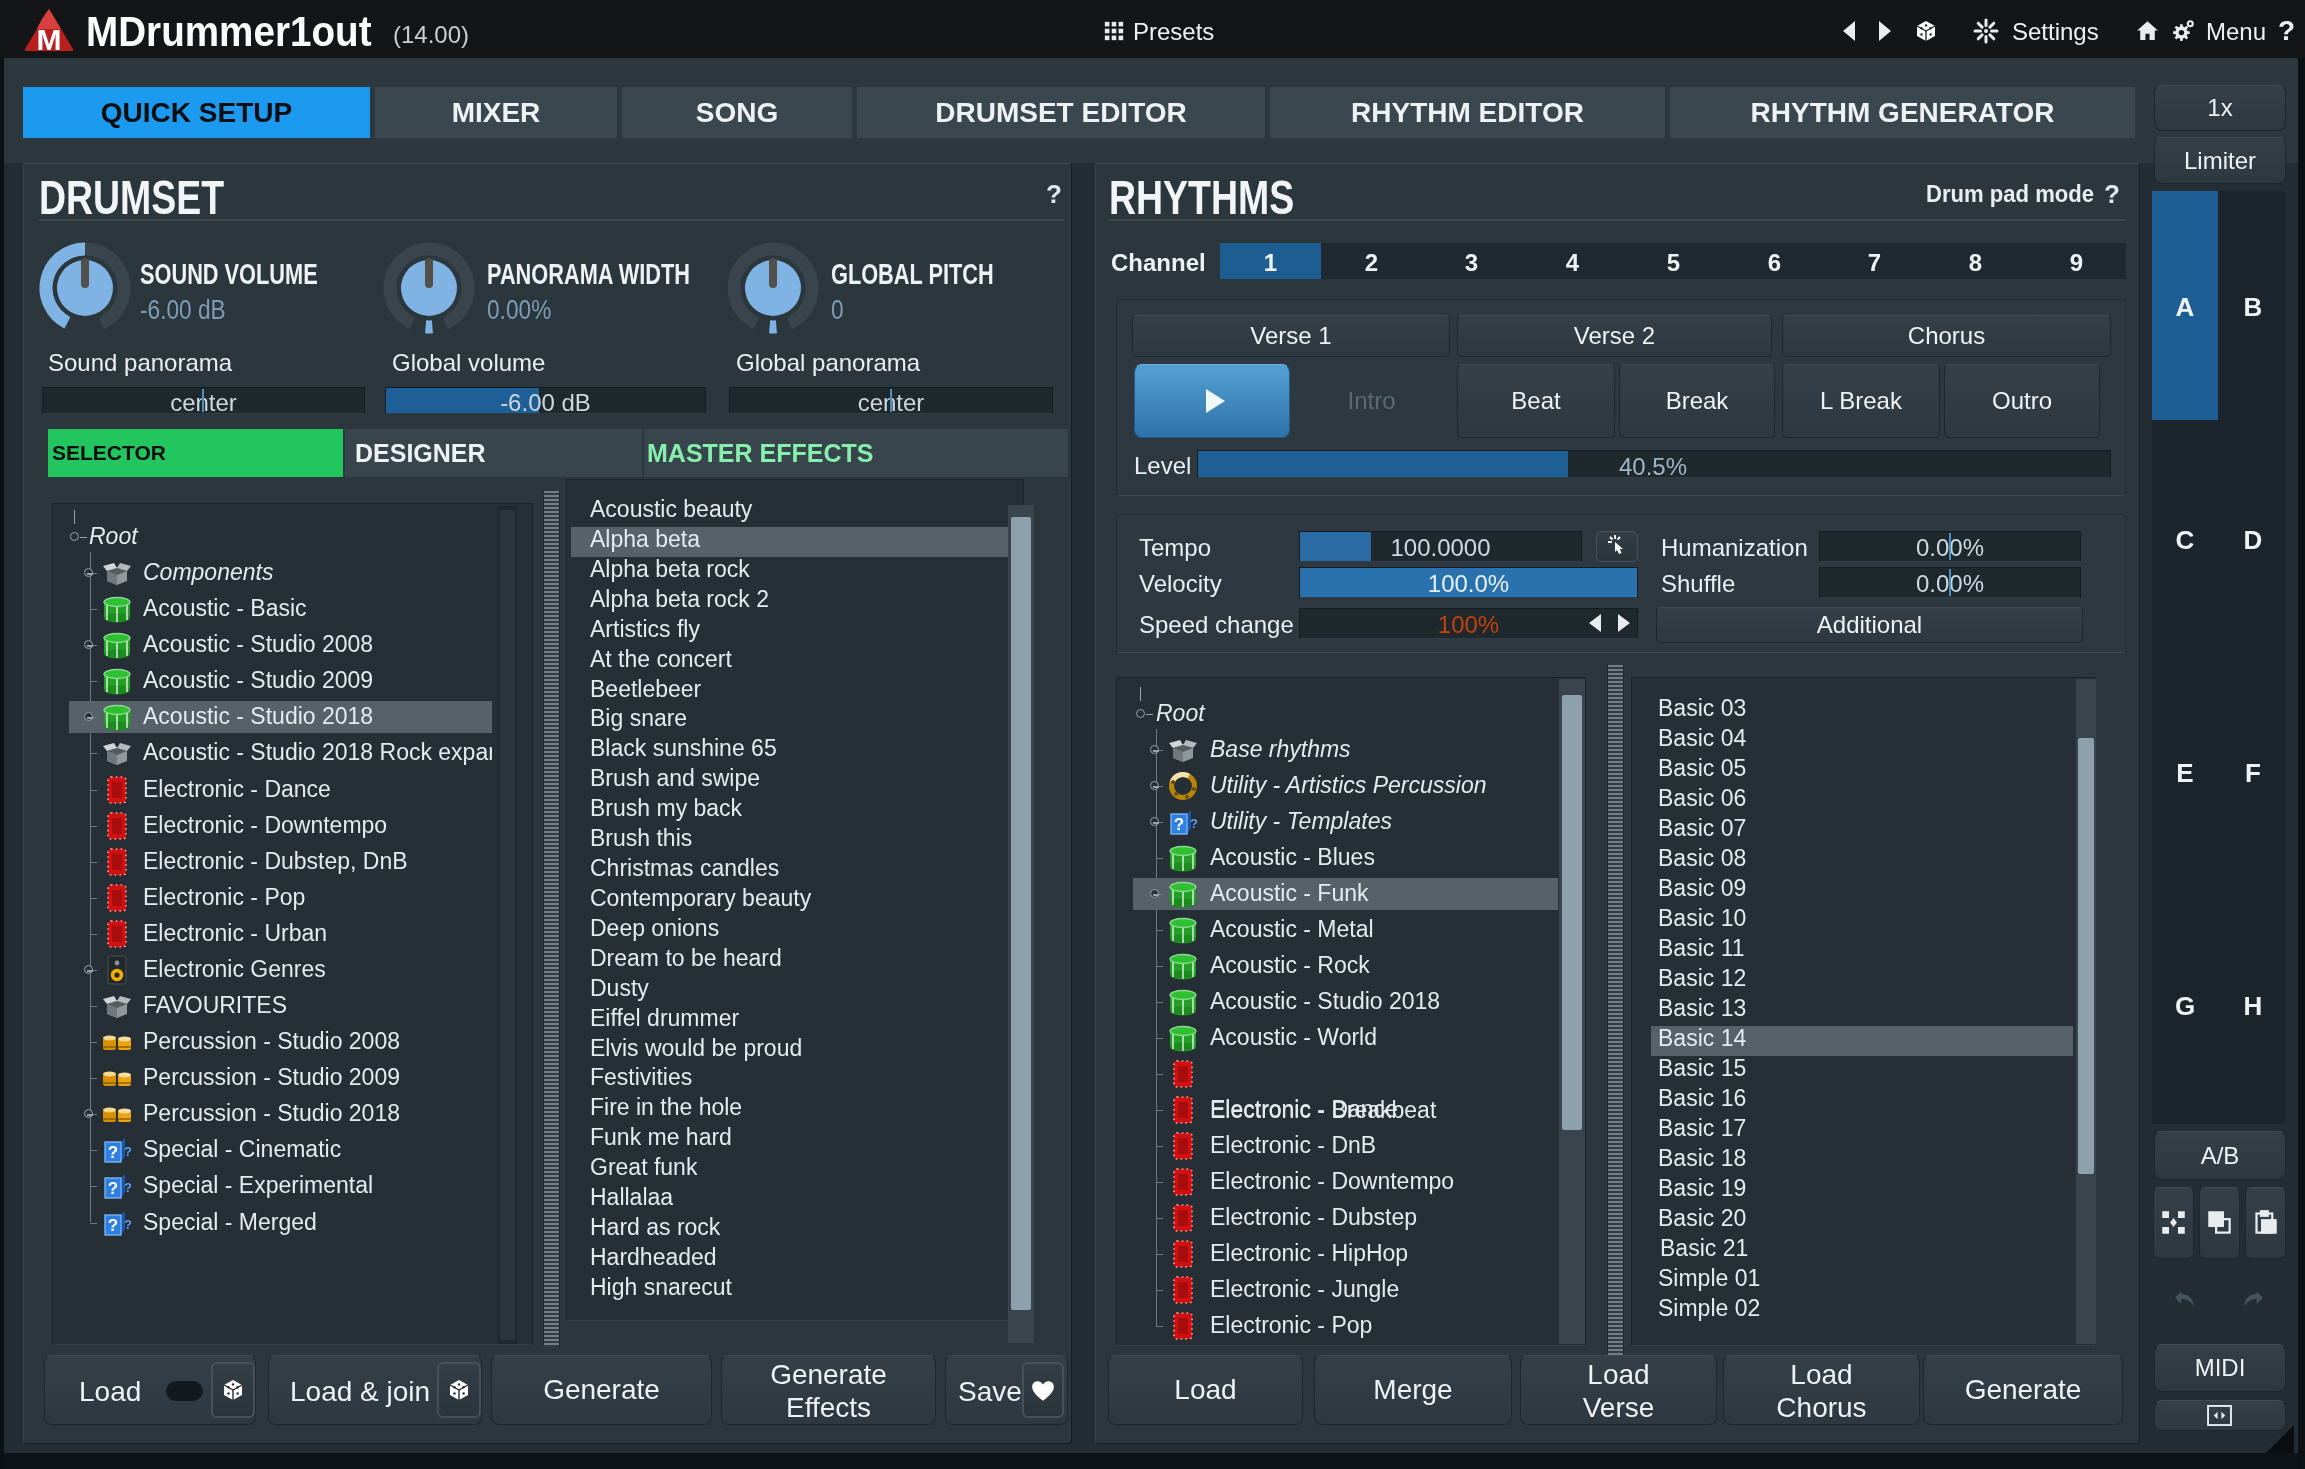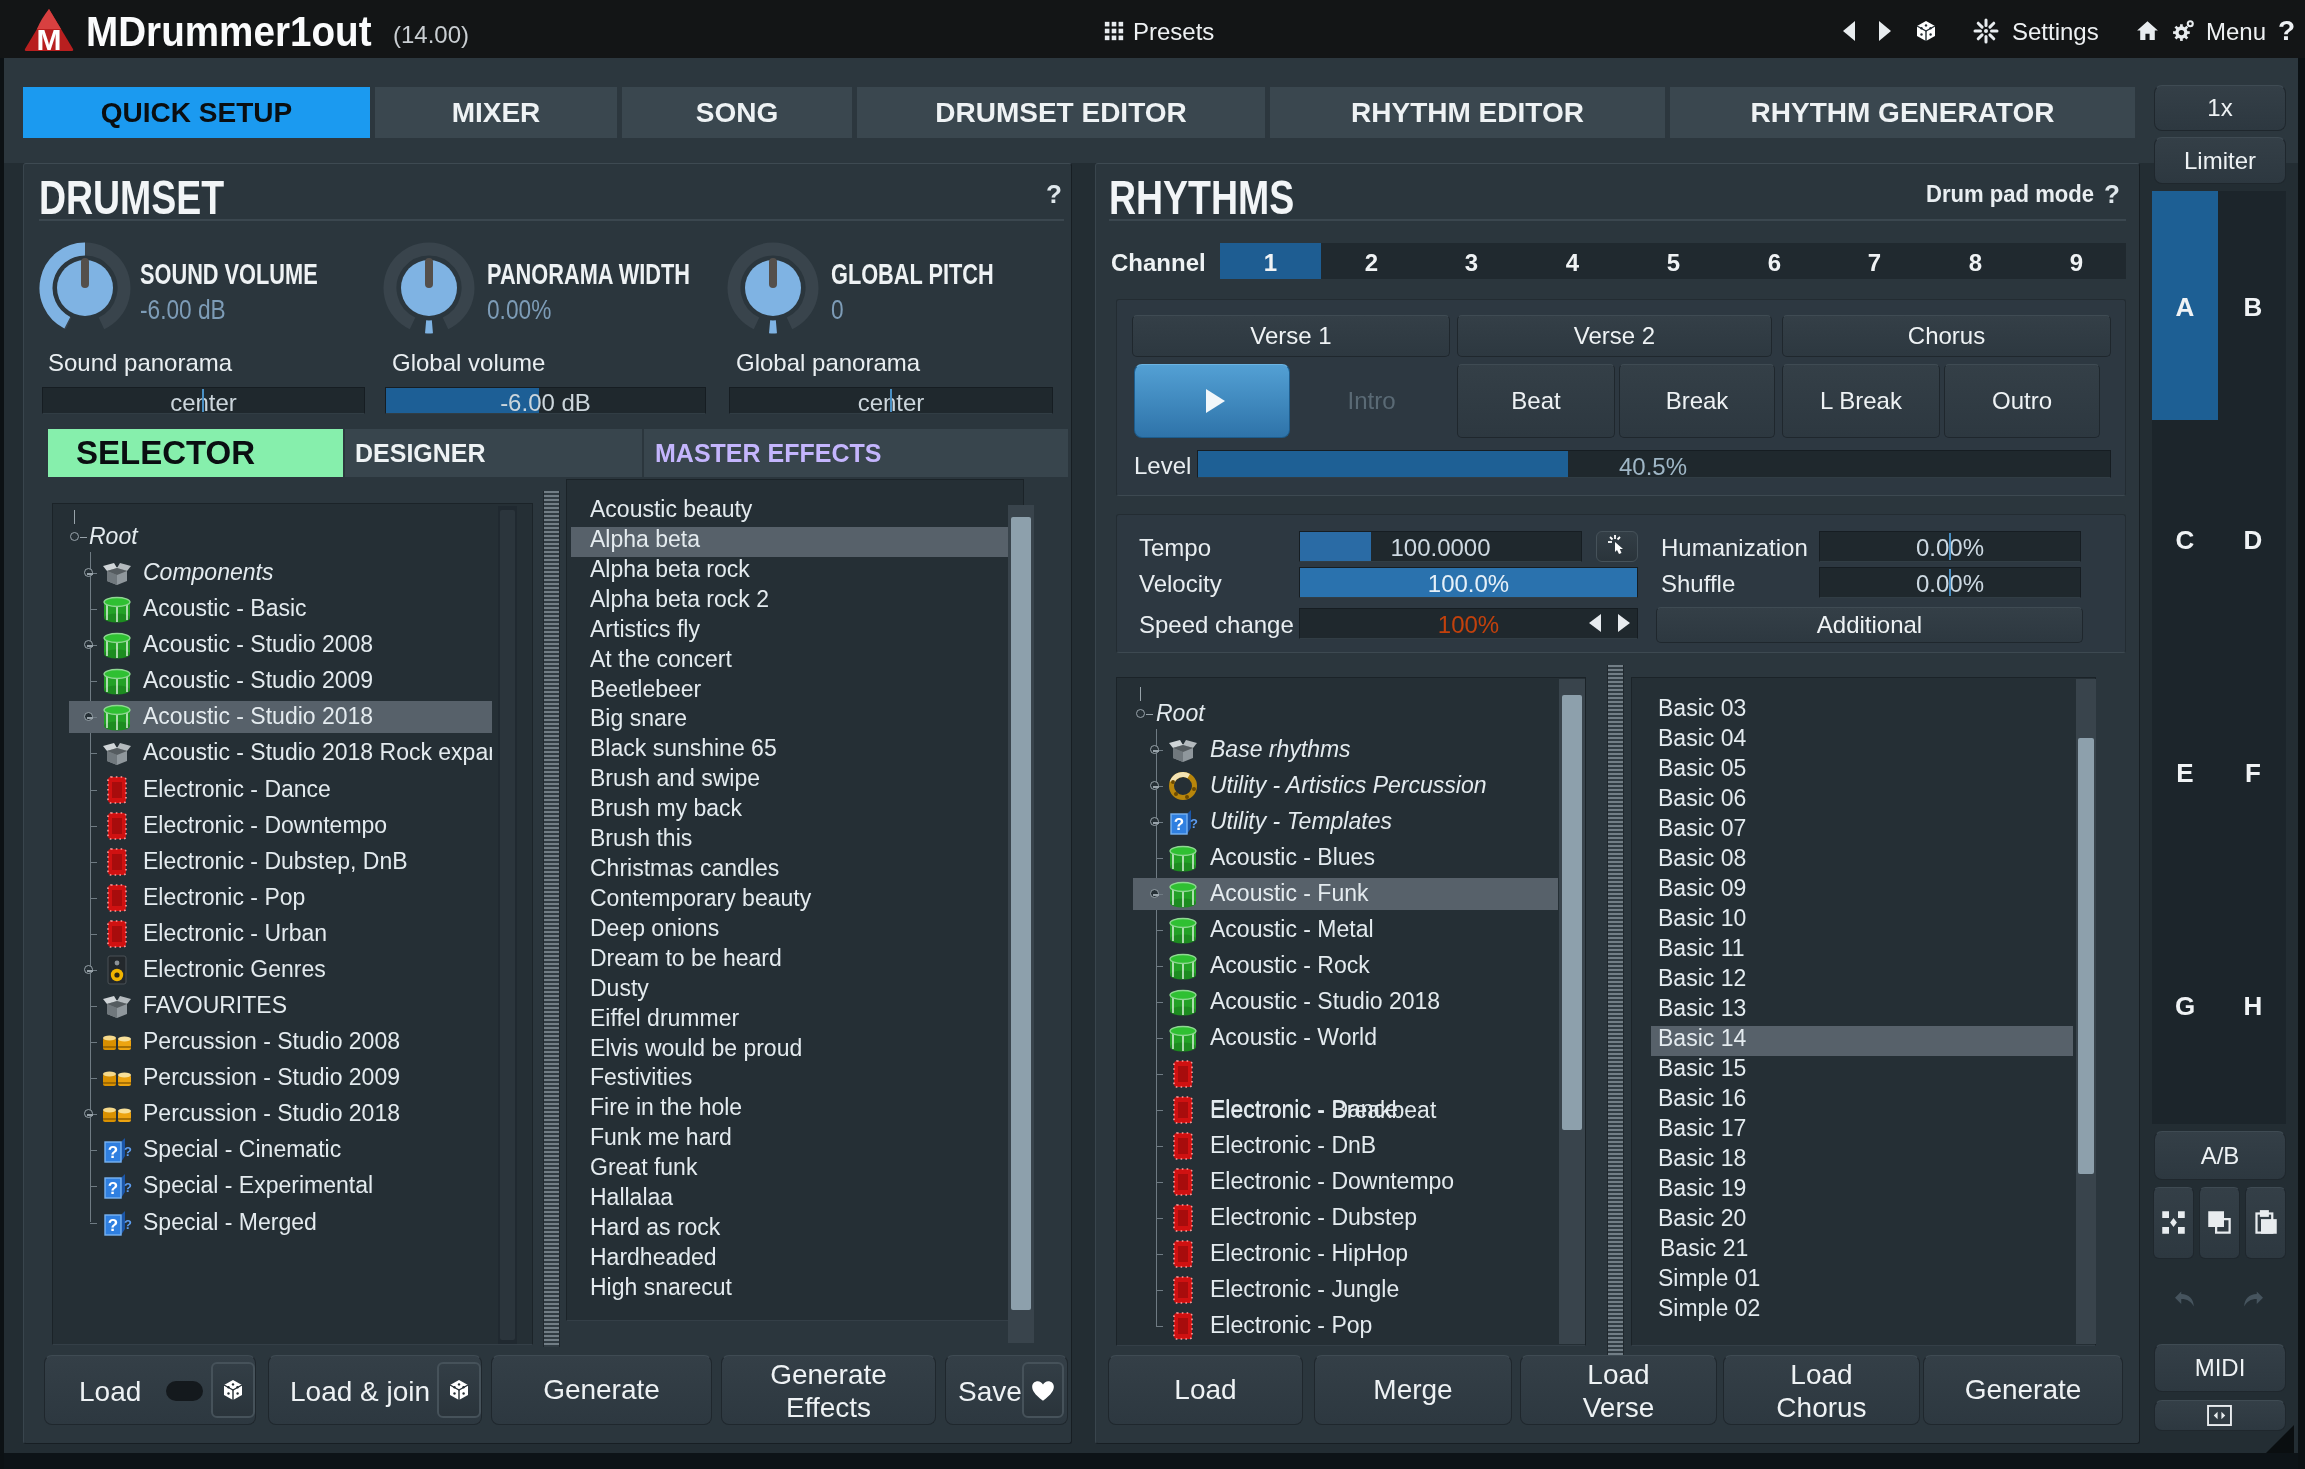--- a/index.html
+++ b/index.html
@@ -140,23 +140,23 @@
 <div class="lbl" style="left:736px;top:349px">Global panorama</div>
 <div class="well" style="left:42px;top:387px;width:323px;height:27px"></div>
 <div class="bartxt" style="left:42px;top:389px;width:323px">center</div>
 <div class="abs" style="left:202px;top:389px;width:2px;height:23px;background:#4a90c4"></div>
 <div class="well" style="left:385px;top:387px;width:321px;height:27px"></div>
 <div class="abs" style="left:386px;top:388px;width:153px;height:25px;background:#1d5f96"></div>
 <div class="bartxt" style="left:385px;top:389px;width:321px">-6.00 dB</div>
 <div class="well" style="left:729px;top:387px;width:324px;height:27px"></div>
 <div class="bartxt" style="left:729px;top:389px;width:324px">center</div>
 <div class="abs" style="left:890px;top:389px;width:2px;height:23px;background:#4a90c4"></div>
-<div class="abs" style="left:48px;top:429px;width:295px;height:48px;background:#86efac;color:#0a0e11;font-size:33px;font-weight:bold;line-height:48px;padding-left:28px">SELECTOR</div>
+<div class="abs" style="left:48px;top:429px;width:295px;height:48px;background:#22c55e;color:#0a0e11;font-size:21px;font-weight:bold;line-height:48px;padding-left:4px">SELECTOR</div>
 <div class="abs" style="left:345px;top:429px;width:297px;height:48px;background:#38454d;color:#eef2f4;font-size:25px;font-weight:bold;line-height:48px;padding-left:10px">DESIGNER</div>
-<div class="abs" style="left:644px;top:429px;width:424px;height:48px;background:#38454d;color:#c4b5fd;font-size:25px;font-weight:bold;line-height:48px;padding-left:11px">MASTER EFFECTS</div>
+<div class="abs" style="left:644px;top:429px;width:424px;height:48px;background:#38454d;color:#86efac;font-size:25px;font-weight:bold;line-height:48px;padding-left:3px">MASTER EFFECTS</div>
 <div class="list" style="left:52px;top:503px;width:481px;height:842px">
     <div class="abs" style="left:445px;top:2px;width:19px;height:838px;background:#202930"></div>
     <div class="abs" style="left:447px;top:6px;width:15px;height:830px;background:#2b353c;border-radius:2px"></div>
     <div style="position:absolute;left:0;top:0;width:439px;height:842px;overflow:hidden">
       <div class="abs" style="left:21px;top:6px;width:1px;height:14px;background:#98a3aa"></div>
       <div class="abs" style="left:17px;top:28px;width:9px;height:9px;border:1.5px solid #98a3aa;border-radius:50%"></div>
       <div class="abs" style="left:27px;top:33px;width:7px;height:1px;background:#98a3aa"></div>
       <div class="abs" style="left:37px;top:48px;width:1px;height:670px;background:#6f7b83"></div>
       <div class="row" style="left:36px;top:19px;font-style:italic;">Root</div>
       <div class="abs" style="left:37px;top:69px;width:7px;height:1px;background:#6f7b83"></div>

